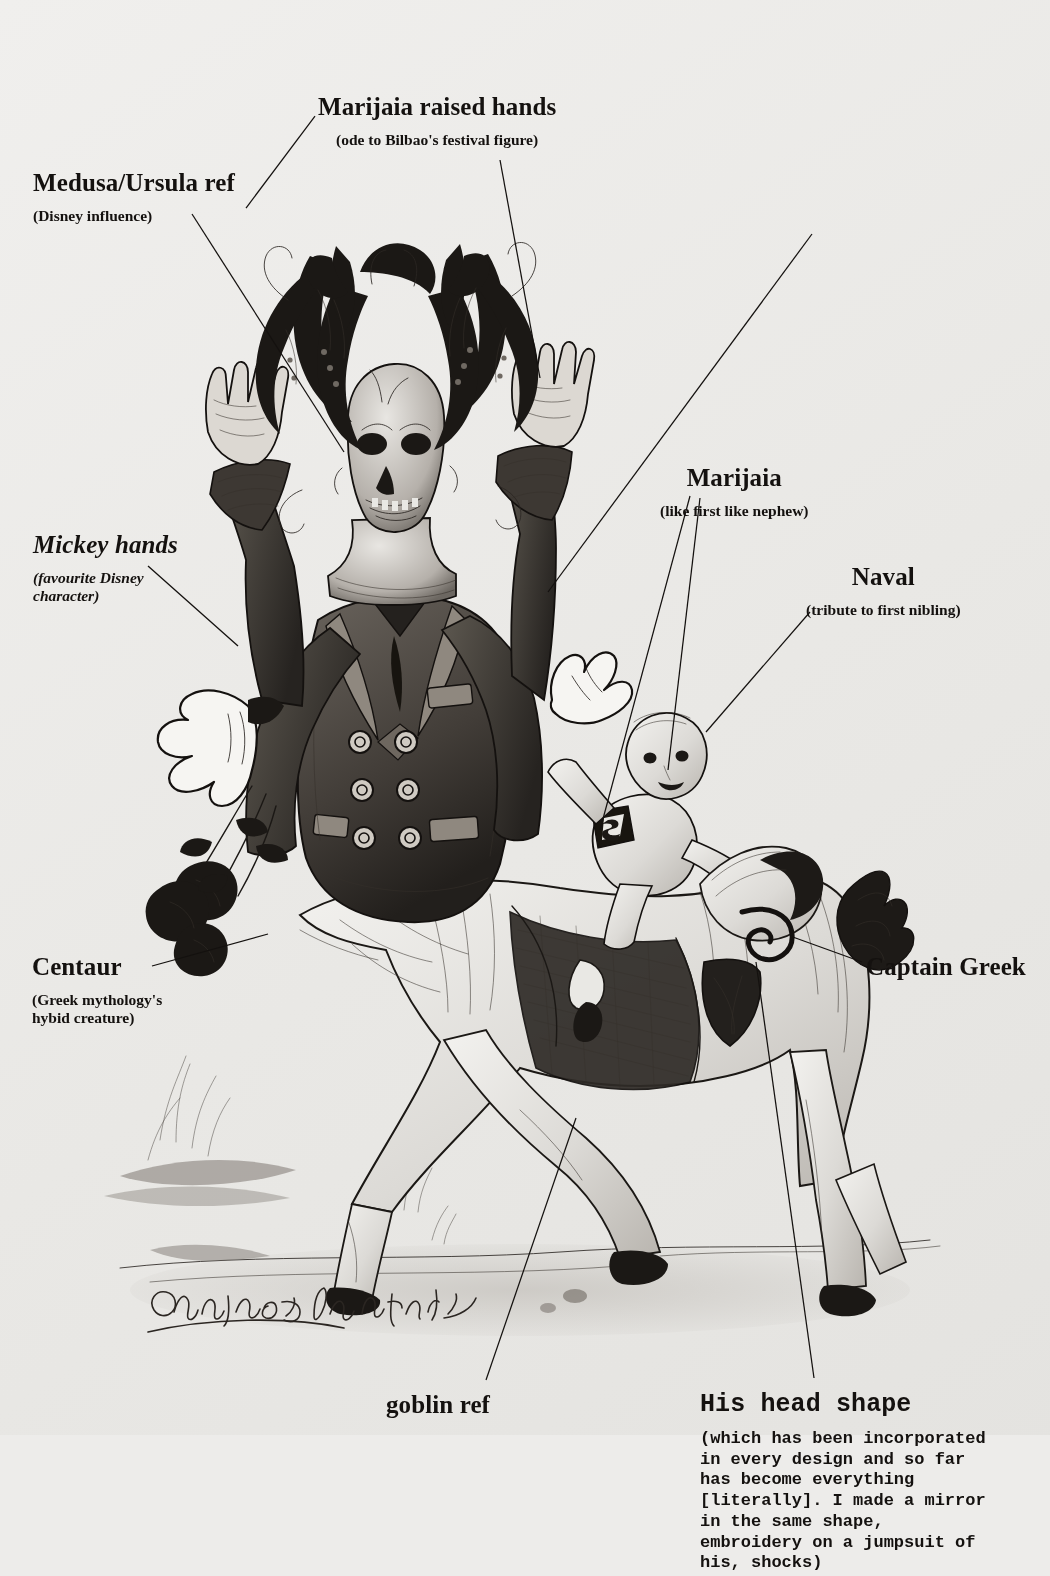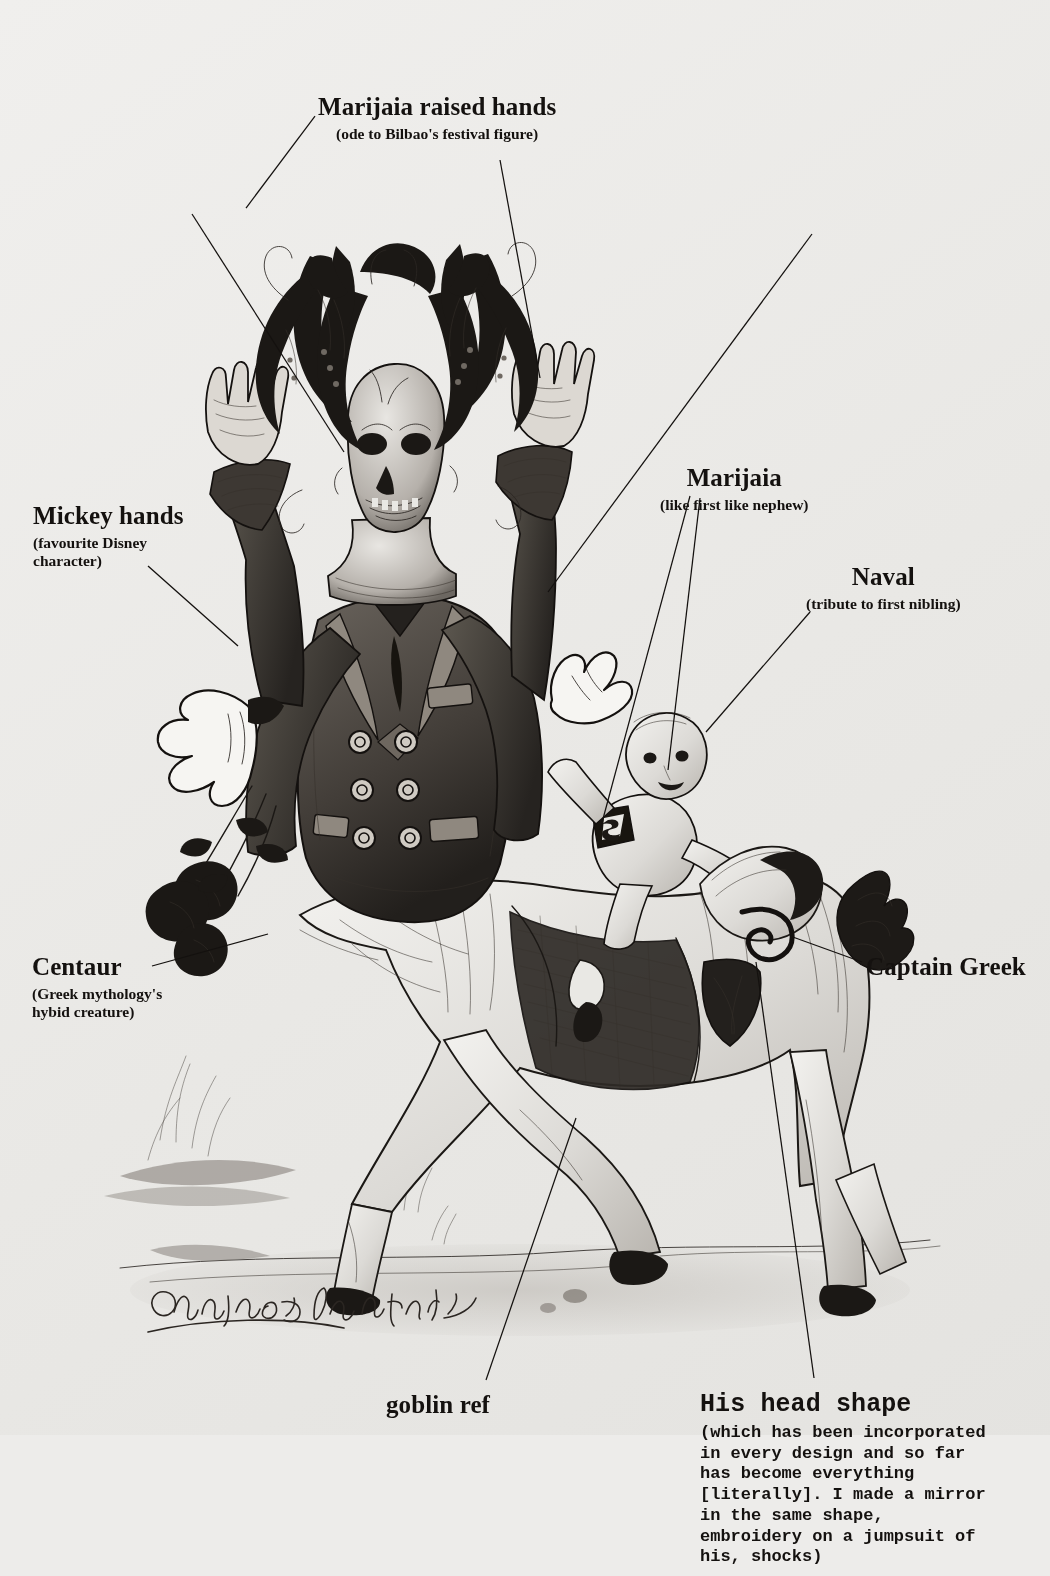--- a/index.html
+++ b/index.html
@@ -29,33 +29,33 @@
   }
   .annot .title {
     font-size: 25px;
     font-weight: 700;
     letter-spacing: .1px;
     white-space: nowrap;
   }
   .annot .sub {
     font-size: 15.5px;
     font-weight: 700;
-    margin-top: 4px;
+    margin-top: 10px;
   }
   .annot.right  { text-align: left; font-family: Liberation Mono, monospace; }
   .annot.left   { text-align: left; }
   .annot.center { text-align: center; }
 
   .annot.wrapsub .sub { white-space: normal; }
 
   
   #a-marijaia { left: 318px; top: 92px; }
   #a-medusa   { left: 33px;  top: 168px; }
   #a-communion{ left: 692px; top: 186px; }
-  #a-mickey   { left: 33px;  top: 501px; }
+  #a-mickey   { left: 33px;  top: 530px; font-style: italic; }
   #a-superhero{ left: 660px; top: 463px; }
   #a-noah     { left: 806px; top: 562px; }
   #a-centaur  { left: 32px;  top: 952px; }
   #a-hook     { left: 866px; top: 952px; }
   #a-goblin   { left: 386px; top: 1390px; }
   #a-head     { left: 700px; top: 1390px; width: 290px; }
 
   #a-head .sub { font-size: 17px; line-height: 1.22; }
 
   
@@ -530,20 +530,24 @@
     <line class="leader" x1="862" y1="962" x2="790" y2="936"></line>
     <line class="leader" x1="486" y1="1380" x2="576" y2="1118"></line>
     <line class="leader" x1="814" y1="1378" x2="756" y2="962"></line>
   </svg>
 
   <div class="annot center" id="a-marijaia">
     <div class="title">Marijaia raised hands</div>
     <div class="sub">(ode to Bilbao's festival figure)</div>
   </div>
 
+  <div class="annot left" id="a-medusa">
+    <div class="title">Medusa/Ursula ref</div>
+    <div class="sub">(Disney influence)</div>
+  </div>
 
 
   <div class="annot left wrapsub" id="a-mickey">
     <div class="title">Mickey hands</div>
     <div class="sub" style="white-space:pre-line;">(favourite Disney
  character)</div>
   </div>
 
   <div class="annot center" id="a-superhero">
     <div class="title">Marijaia</div>

